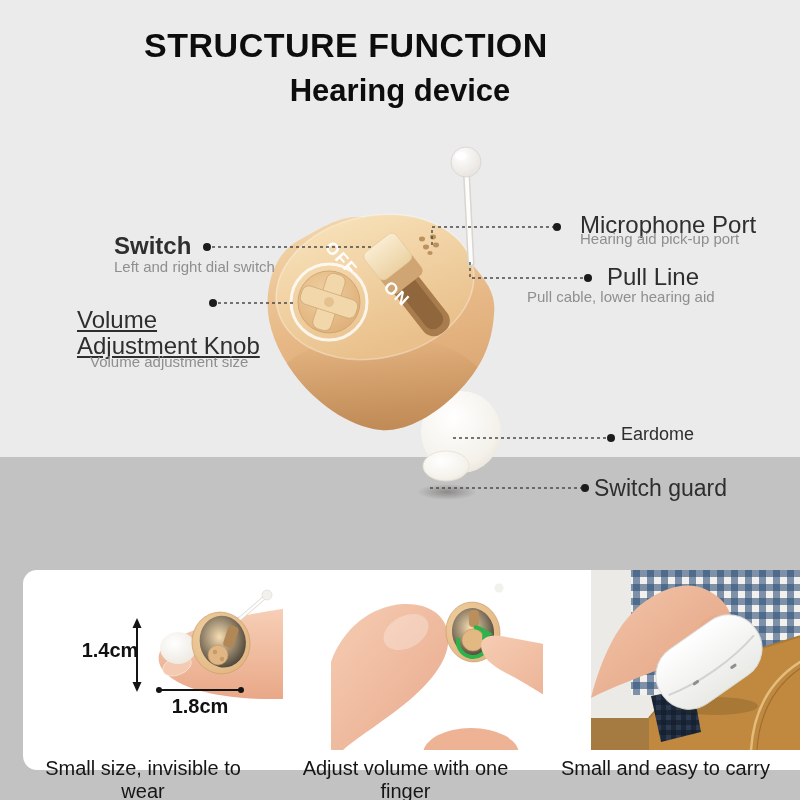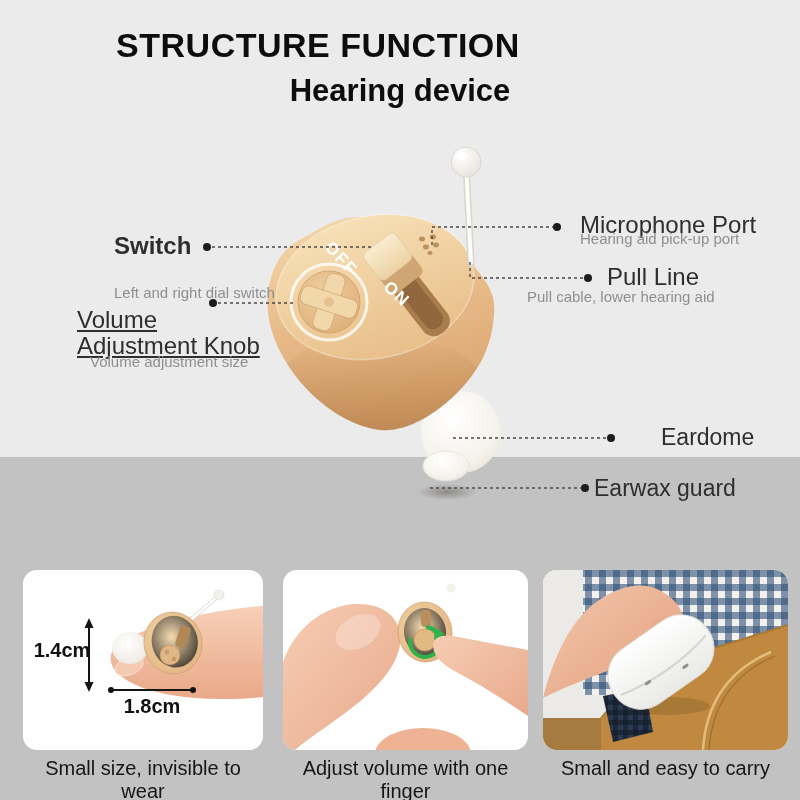--- a/index.html
+++ b/index.html
@@ -1,27 +1,27 @@
 <!DOCTYPE html>
 <html><head>
 <meta charset="utf-8">
 <style>
   html,body{margin:0;padding:0;background:#ddd;}
   .canvas{position:relative;width:800px;height:800px;overflow:hidden;
           font-family:"Liberation Sans",sans-serif;background:#ebebeb;}
   .bg-top{position:absolute;left:0;top:0;width:800px;height:457px;background:#ebebeb;}
   .bg-bottom{position:absolute;left:0;top:457px;width:800px;height:343px;background:#c2c2c2;}
   .hdr{position:absolute;left:0;top:0;width:800px;text-align:center;color:#0d0d0d;}
-  .hdr .t1{margin:0;position:absolute;left:0;top:26px;width:636px;font-size:34px;font-weight:700;letter-spacing:.5px;}
+  .hdr .t1{margin:0;position:absolute;left:0;top:26px;width:636px;font-size:34px;font-weight:700;letter-spacing:.5px;padding-left:28px;}
   .hdr .t2{margin:0;position:absolute;left:0;top:73px;width:800px;font-size:31px;font-weight:700;}
   .lbl{position:absolute;font-size:24px;color:#2e2e2e;line-height:1.08;}
   .sub{position:absolute;font-size:15px;color:#8f8f8f;}
   .device-svg{position:absolute;left:230px;top:140px;width:290px;height:365px;}
   .callout-svg{position:absolute;left:0;top:0;width:800px;height:800px;pointer-events:none;}
-  .panel{position:absolute;top:570px;height:180px;background:#ffffff;border-radius:14px;overflow:hidden;}
+  .panel{position:absolute;top:570px;height:200px;background:#ffffff;border-radius:14px;overflow:hidden;padding-left:48px;}
   #panel-size{left:23px;width:240px;}
   #panel-volume{left:283px;width:245px;}
   #panel-carry{left:543px;width:245px;}
   .caption{position:absolute;top:757px;font-size:20px;color:#161616;text-align:center;}
   #cap-size{left:23px;width:240px;}
   #cap-volume{left:283px;width:245px;}
   #cap-carry{left:543px;width:245px;}
   svg{display:block;}
 </style>
 </head>
@@ -141,33 +141,33 @@
       <circle cx="207" cy="247" r="4"></circle>
       <circle cx="213" cy="303" r="4"></circle>
       <circle cx="557" cy="227" r="4"></circle>
       <circle cx="588" cy="278" r="4"></circle>
       <circle cx="611" cy="438" r="4"></circle>
       <circle cx="585" cy="488" r="4"></circle>
     </g>
   </svg>
 
   <div class="lbl" style="left:114px;top:233px;font-weight:bold;">Switch</div>
-  <div class="sub" style="left:114px;top:258px;margin-top:26px;">Left and right dial switch</div>
+  <div class="sub" style="left:114px;top:258px;">Left and right dial switch</div>
 
   <div class="lbl" style="left:77px;top:307px;width:200px;text-decoration:underline;">Volume Adjustment Knob</div>
   <div class="sub" style="left:90px;top:353px;">Volume adjustment size</div>
 
   <div class="lbl" style="left:580px;top:212px;">Microphone Port</div>
   <div class="sub" style="left:580px;top:230px;">Hearing aid pick-up port</div>
 
   <div class="lbl" style="left:607px;top:264px;text-align:center;">Pull Line</div>
   <div class="sub" style="left:527px;top:288px;">Pull cable, lower hearing aid</div>
 
-  <div class="lbl" style="left:621px;top:425px;font-size:23px;margin-left:40px;">Eardome</div>
-  <div class="lbl" style="left:594px;top:476px;font-size:23px;">Earwax guard</div>
+  <div class="lbl" style="left:621px;top:425px;font-size:18px;">Eardome</div>
+  <div class="lbl" style="left:594px;top:476px;font-size:23px;">Switch guard</div>
 
   <div class="panel" id="panel-size">
     <svg viewBox="0 0 240 180" width="240" height="180">
       <defs>
         <linearGradient id="skinA" x1="0" y1="0" x2="0" y2="1">
           <stop offset="0" stop-color="#f7d0b8"></stop>
             <stop offset="1" stop-color="#e9a械88" stop-opacity="1"></stop>
         </linearGradient>
         <linearGradient id="skinA2" x1="0" y1="0" x2="0" y2="1">
           <stop offset="0" stop-color="#f7d0b8"></stop>

